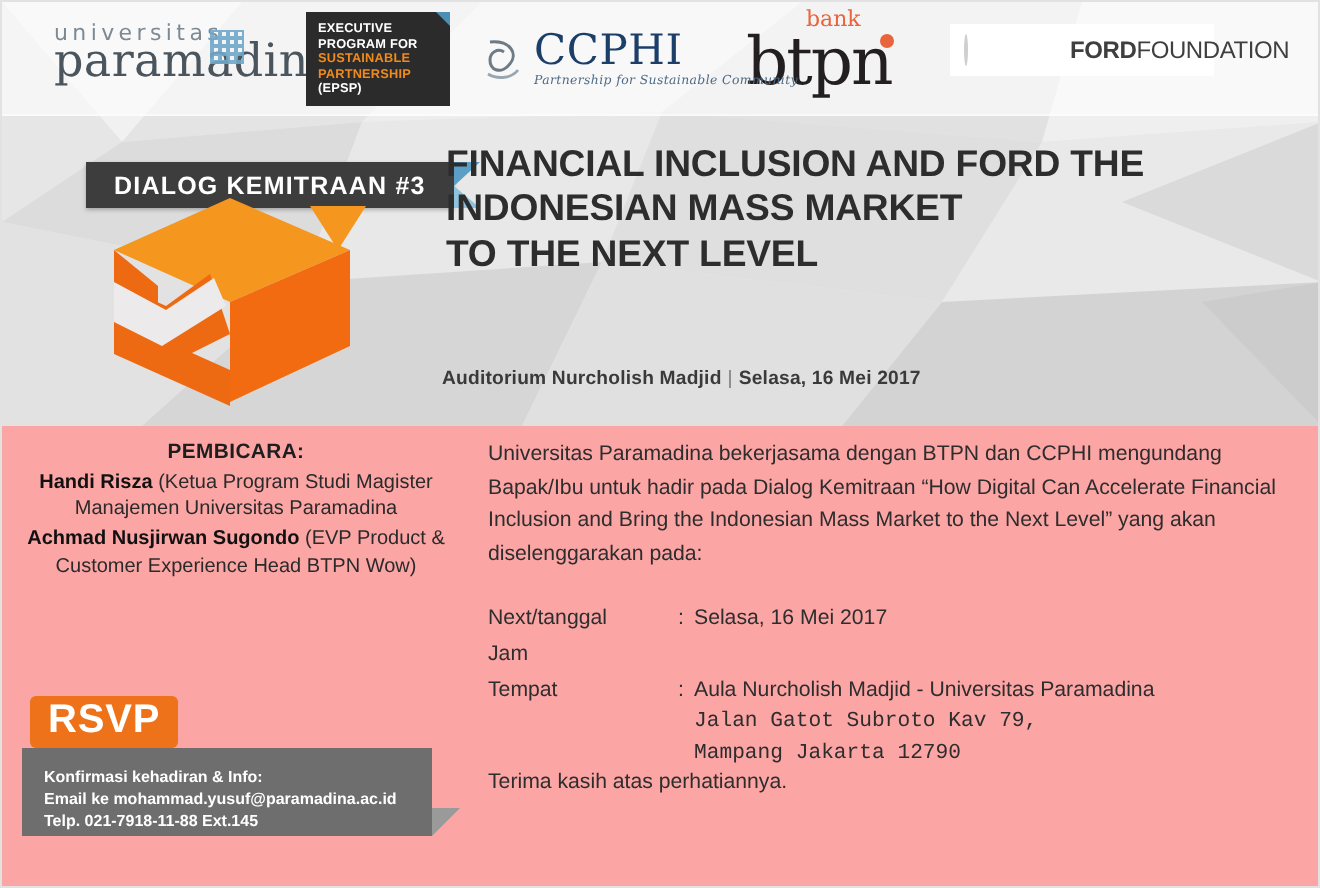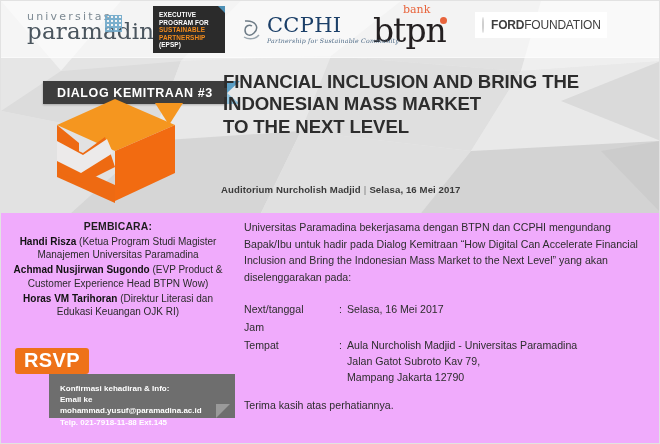--- a/index.html
+++ b/index.html
@@ -125,20 +125,21 @@
   .ford-mark {
     width: 16px; height: 16px; margin-right: 7px;
     border-radius: 50%;
     background: radial-gradient(circle at 50% 50%, #ffffff 14%, #b7b7b7 16%, #ffffff 30%, #b0b0b0 34%, #fff 48%, #a8a8a8 54%, #fff 70%);
     border: 1px solid #cfcfcf;
     box-sizing: border-box;
   }
   .ford-txt {
     font-size: 12px; letter-spacing: -0.2px; color: #3f3f3f;
     font-family: "Liberation Sans", sans-serif;
+    margin-left: 44px;
   }
   .ford-b { font-weight: bold; }
 
   
   .ribbon {
     position: absolute; left: 42px; top: 80px;
     height: 23px;
     background: #3d3d3d;
     color: #ffffff;
     display: flex; align-items: center;
@@ -175,21 +176,21 @@
     font-size: 9.6px; color: #3a3a3a; font-weight: bold;
     font-family: "Liberation Sans", sans-serif;
     letter-spacing: .1px;
   }
   .subline .sep { color: #7a7a7a; font-weight: normal; padding: 0 3px; }
 
   
   .body-area {
     position: absolute; left: 0; top: 212px;
     width: 660px; height: 232px;
-    background: #f0abfc;
+    background: #fca5a5;
   }
 
   
   .left-col {
     position: absolute; left: 6px; top: 8px;
     width: 222px;
     text-align: center;
   }
   .pembicara-title {
     font-size: 10.4px; font-weight: bold; color: #1e1e1e;
@@ -210,28 +211,27 @@
     background: #ee7219;
     color: #ffffff;
     font-size: 20px; font-weight: bold; letter-spacing: .4px;
     padding: 1px 9px 2px 9px;
     border-radius: 3px;
     font-family: "Liberation Sans", sans-serif;
     z-index: 3;
   }
   .rsvp-box {
     position: absolute; left: 0; top: 26px;
-    width: 186px; height: 44px;
+    width: 205px; height: 44px;
     background: #6e6e6e;
     color: #ffffff;
     padding: 9px 10px 0 11px;
     box-sizing: border-box;
     font-size: 8px; font-weight: bold; line-height: 11.2px;
     font-family: "Liberation Sans", sans-serif;
-    margin-left: 38px;
   }
   .rsvp-fold {
     position: absolute; left: 205px; top: 56px;
     width: 0; height: 0;
     border-top: 14px solid #9a9a9a;
     border-right: 14px solid transparent;
   }
 
   
   .right-col { position: absolute; left: 243px; top: 6px; width: 404px; }
@@ -239,23 +239,23 @@
     font-size: 10.6px; color: #2d2d2d; line-height: 16.6px;
     font-family: "Liberation Sans", sans-serif;
   }
   .details { margin-top: 16px; }
   .drow { display: flex; font-size: 10.6px; color: #2d2d2d; line-height: 17.6px;
           font-family: "Liberation Sans", sans-serif; }
   .dlabel { width: 95px; flex: none; }
   .dval { flex: 1; }
   .dval .colon { display: inline-block; width: 8px; }
   .dcont { padding-left: 103px; font-size: 10.6px; color: #2d2d2d;
-           line-height: 15.6px; font-family: Liberation Sans, sans-serif; }
+           line-height: 15.6px; font-family: Liberation Mono, monospace; }
   .thanks {
-    margin-top: 14px; font-size: 10.6px; color: #2d2d2d;
+    font-size: 10.6px; color: #2d2d2d;
     font-family: "Liberation Sans", sans-serif;
   }
 </style>
 </head>
 <body>
 
 <div id="poster">
 
   <div class="hero">
     <svg class="hero-poly" viewBox="0 0 660 212" preserveAspectRatio="none">
@@ -342,21 +342,21 @@
         <polygon points="62,54 62,104 4,80 4,44 30,58 54,42" fill="#ef6f12" opacity="0"></polygon>
       </svg>
     </div>
     <div class="cube-arrow">
       <svg width="32" height="28" viewBox="0 0 32 28">
         <polygon points="2,2 30,2 16,24" fill="#f5961f"></polygon>
       </svg>
     </div>
 
     <div class="headline">
-      <div>FINANCIAL INCLUSION AND BRING THE</div>
+      <div>FINANCIAL INCLUSION AND FORD THE</div>
       <div>INDONESIAN MASS MARKET</div>
       <div>TO THE NEXT LEVEL</div>
     </div>
 
     <div class="subline">
       <span>Auditorium Nurcholish Madjid</span><span class="sep">|</span><span>Selasa, 16 Mei 2017</span>
     </div>
   </div>
 
   <div class="body-area">
@@ -364,24 +364,20 @@
     <div class="left-col">
       <div class="pembicara-title">PEMBICARA:</div>
 
       <div class="speaker">
         <b>Handi Risza</b>
         <span>(Ketua Program Studi Magister Manajemen Universitas Paramadina</span>
       </div>
       <div class="speaker">
         <b>Achmad Nusjirwan Sugondo</b>
         <span>(EVP Product &amp; Customer Experience Head BTPN Wow)</span>
-      </div>
-      <div class="speaker">
-        <b>Horas VM Tarihoran</b>
-        <span>(Direktur Literasi dan Edukasi Keuangan OJK RI)</span>
       </div>
     </div>
 
     <div class="rsvp-block">
       <div class="rsvp-badge">RSVP</div>
       <div class="rsvp-box">
         <div>Konfirmasi kehadiran &amp; Info:</div>
         <div>Email ke mohammad.yusuf@paramadina.ac.id</div>
         <div>Telp. 021-7918-11-88 Ext.145</div>
       </div>

